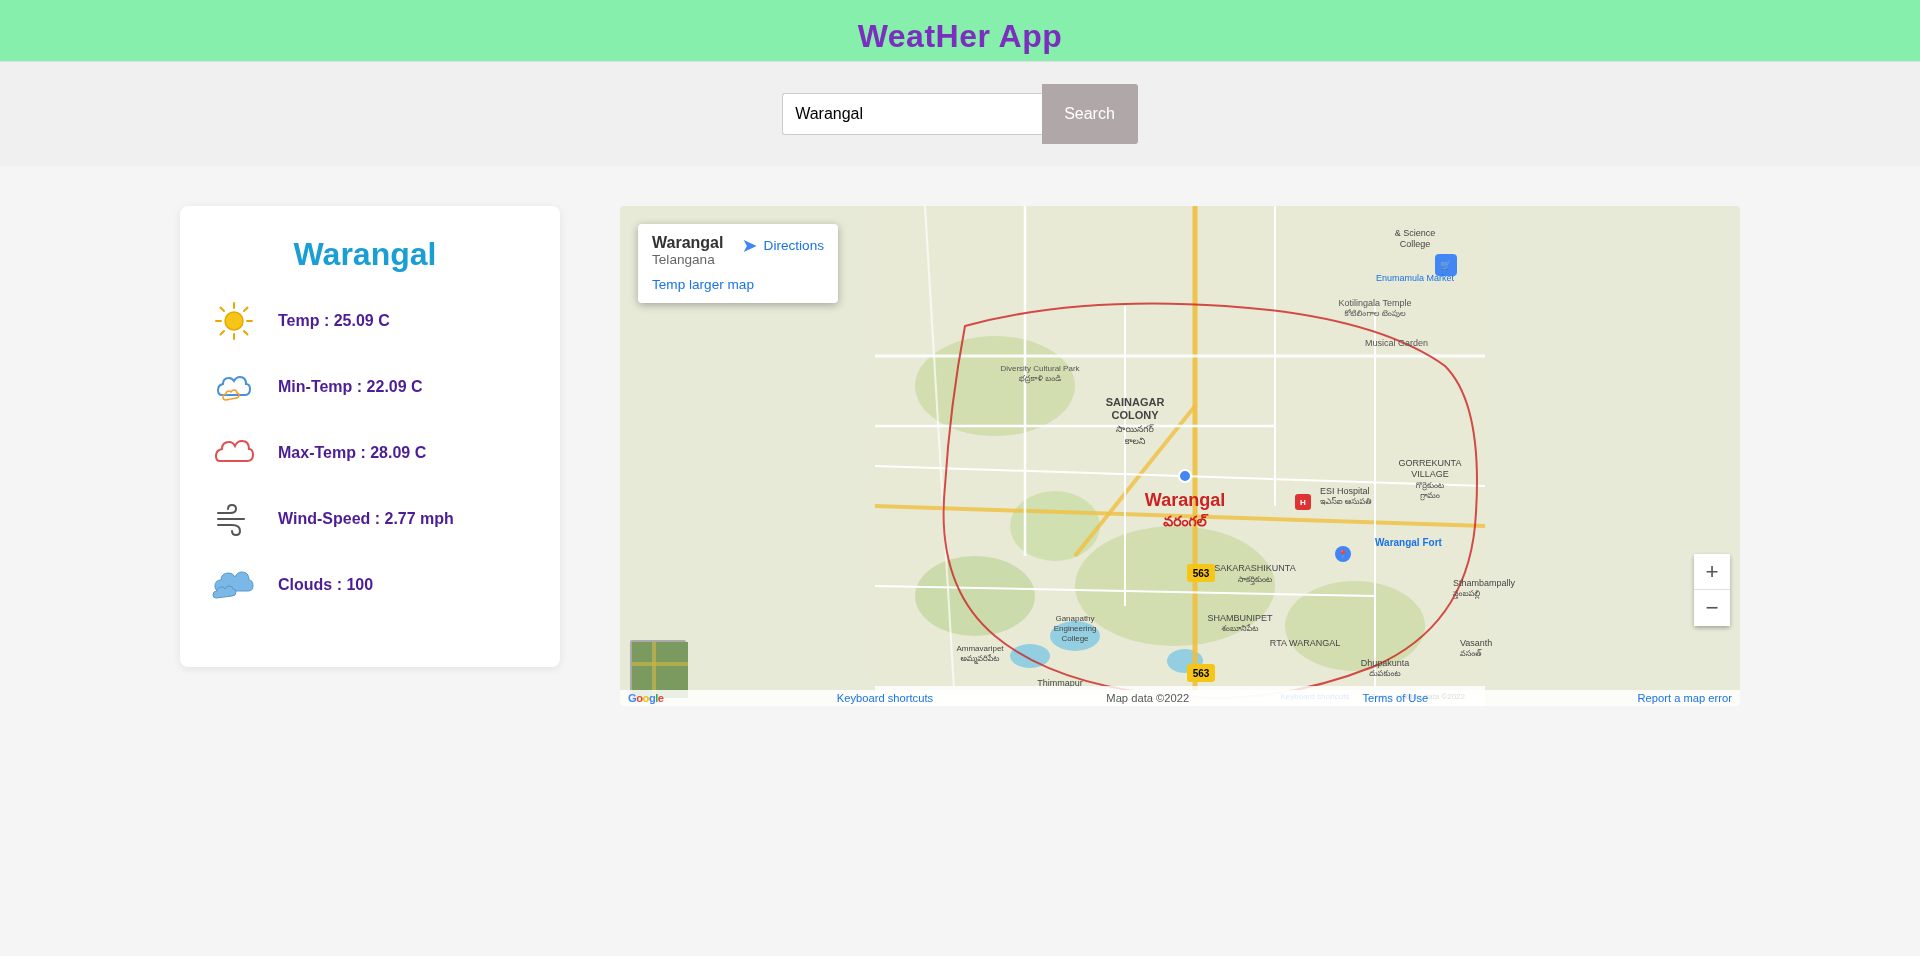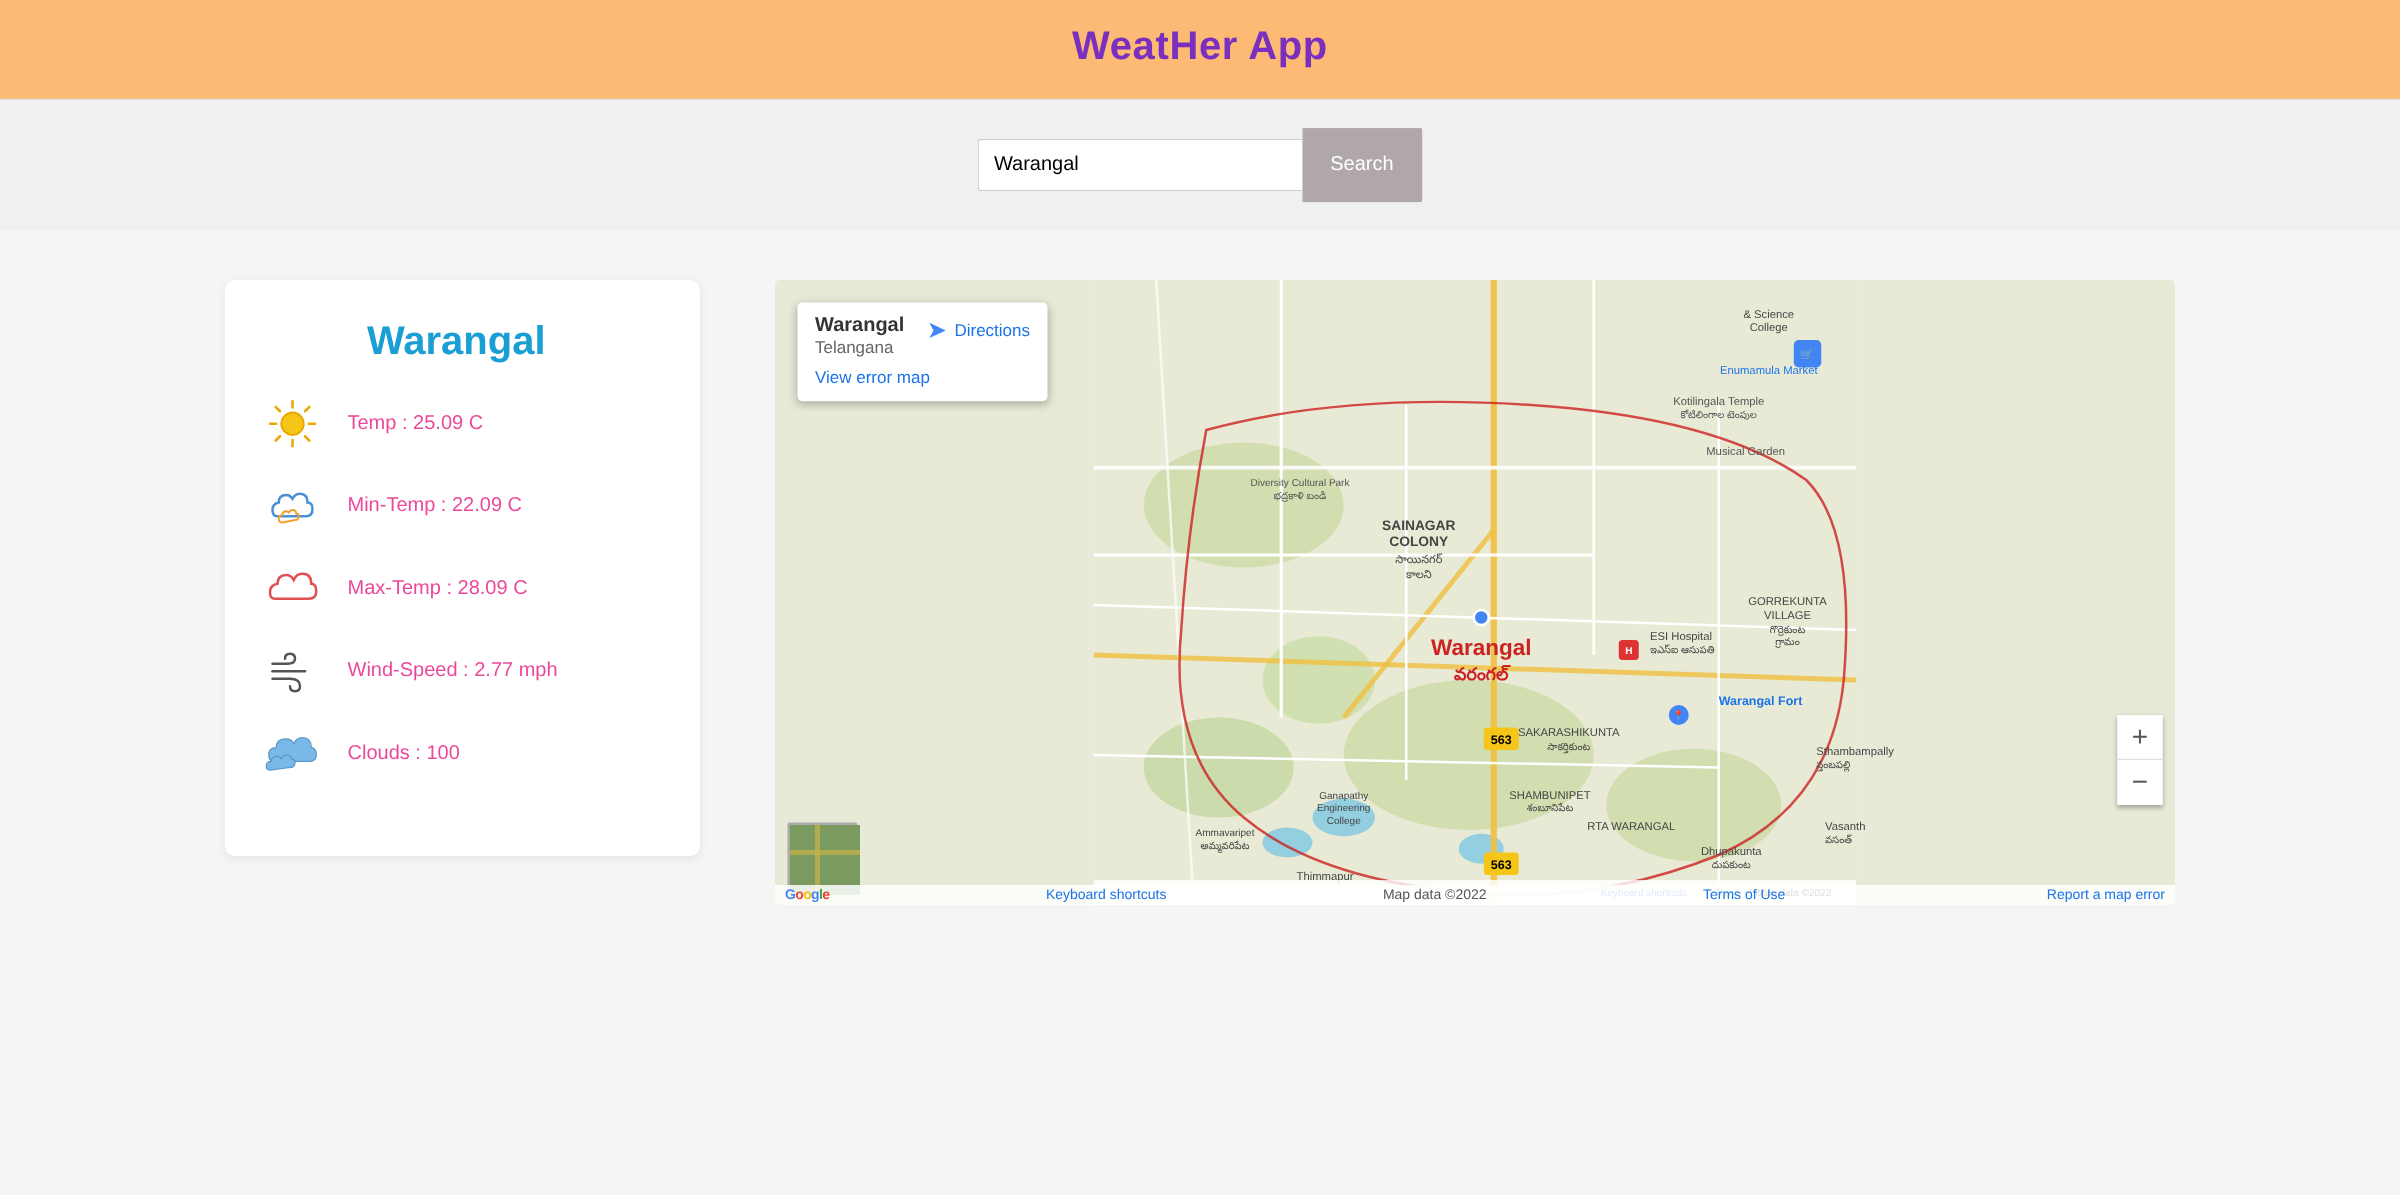--- a/index.html
+++ b/index.html
@@ -4,23 +4,23 @@
   <style>
     * { box-sizing: border-box; margin: 0; padding: 0; }
     body {
       font-family: Arial, sans-serif;
       background: #f5f5f5;
       min-height: 956px;
     }
 
     
     .header {
-      background: #fdba74;
+      background: #86efac;
       text-align: center;
-      padding: 18px 0 24px;
+      padding: 18px 0 6px;
       border-bottom: 1px solid #e0e0e0;
     }
     .header h1 {
       font-size: 2rem;
       font-weight: 600;
       color: #7b2fbe;
       letter-spacing: 0.5px;
     }
 
     
@@ -91,22 +91,22 @@
     .weather-icon {
       width: 48px;
       height: 48px;
       flex-shrink: 0;
       display: flex;
       align-items: center;
       justify-content: center;
     }
     .weather-label {
       font-size: 1rem;
-      color: #ec4899;
-      font-weight: 400;
+      color: #4c1d95;
+      font-weight: 700;
     }
 
     
     .sun-icon svg { width: 44px; height: 44px; }
 
     
     .cloud-blue svg { width: 44px; height: 44px; }
 
     
     .cloud-red svg { width: 44px; height: 44px; }
@@ -430,21 +430,21 @@
         <div style="display:flex; justify-content:space-between; align-items:flex-start;">
           <div>
             <div class="map-popup-title">Warangal</div>
             <div class="map-popup-subtitle">Telangana</div>
           </div>
           <div class="map-popup-directions">
             <span style="color:#4285f4; font-size:1.2rem;">➤</span>
             <span>Directions</span>
           </div>
         </div>
-        <a class="map-popup-link">View error map</a>
+        <a class="map-popup-link">Temp larger map</a>
       </div>
 
       
       <div class="map-zoom">
         <button>+</button>
         <button>−</button>
       </div>
 
       
       <div class="map-thumbnail">

